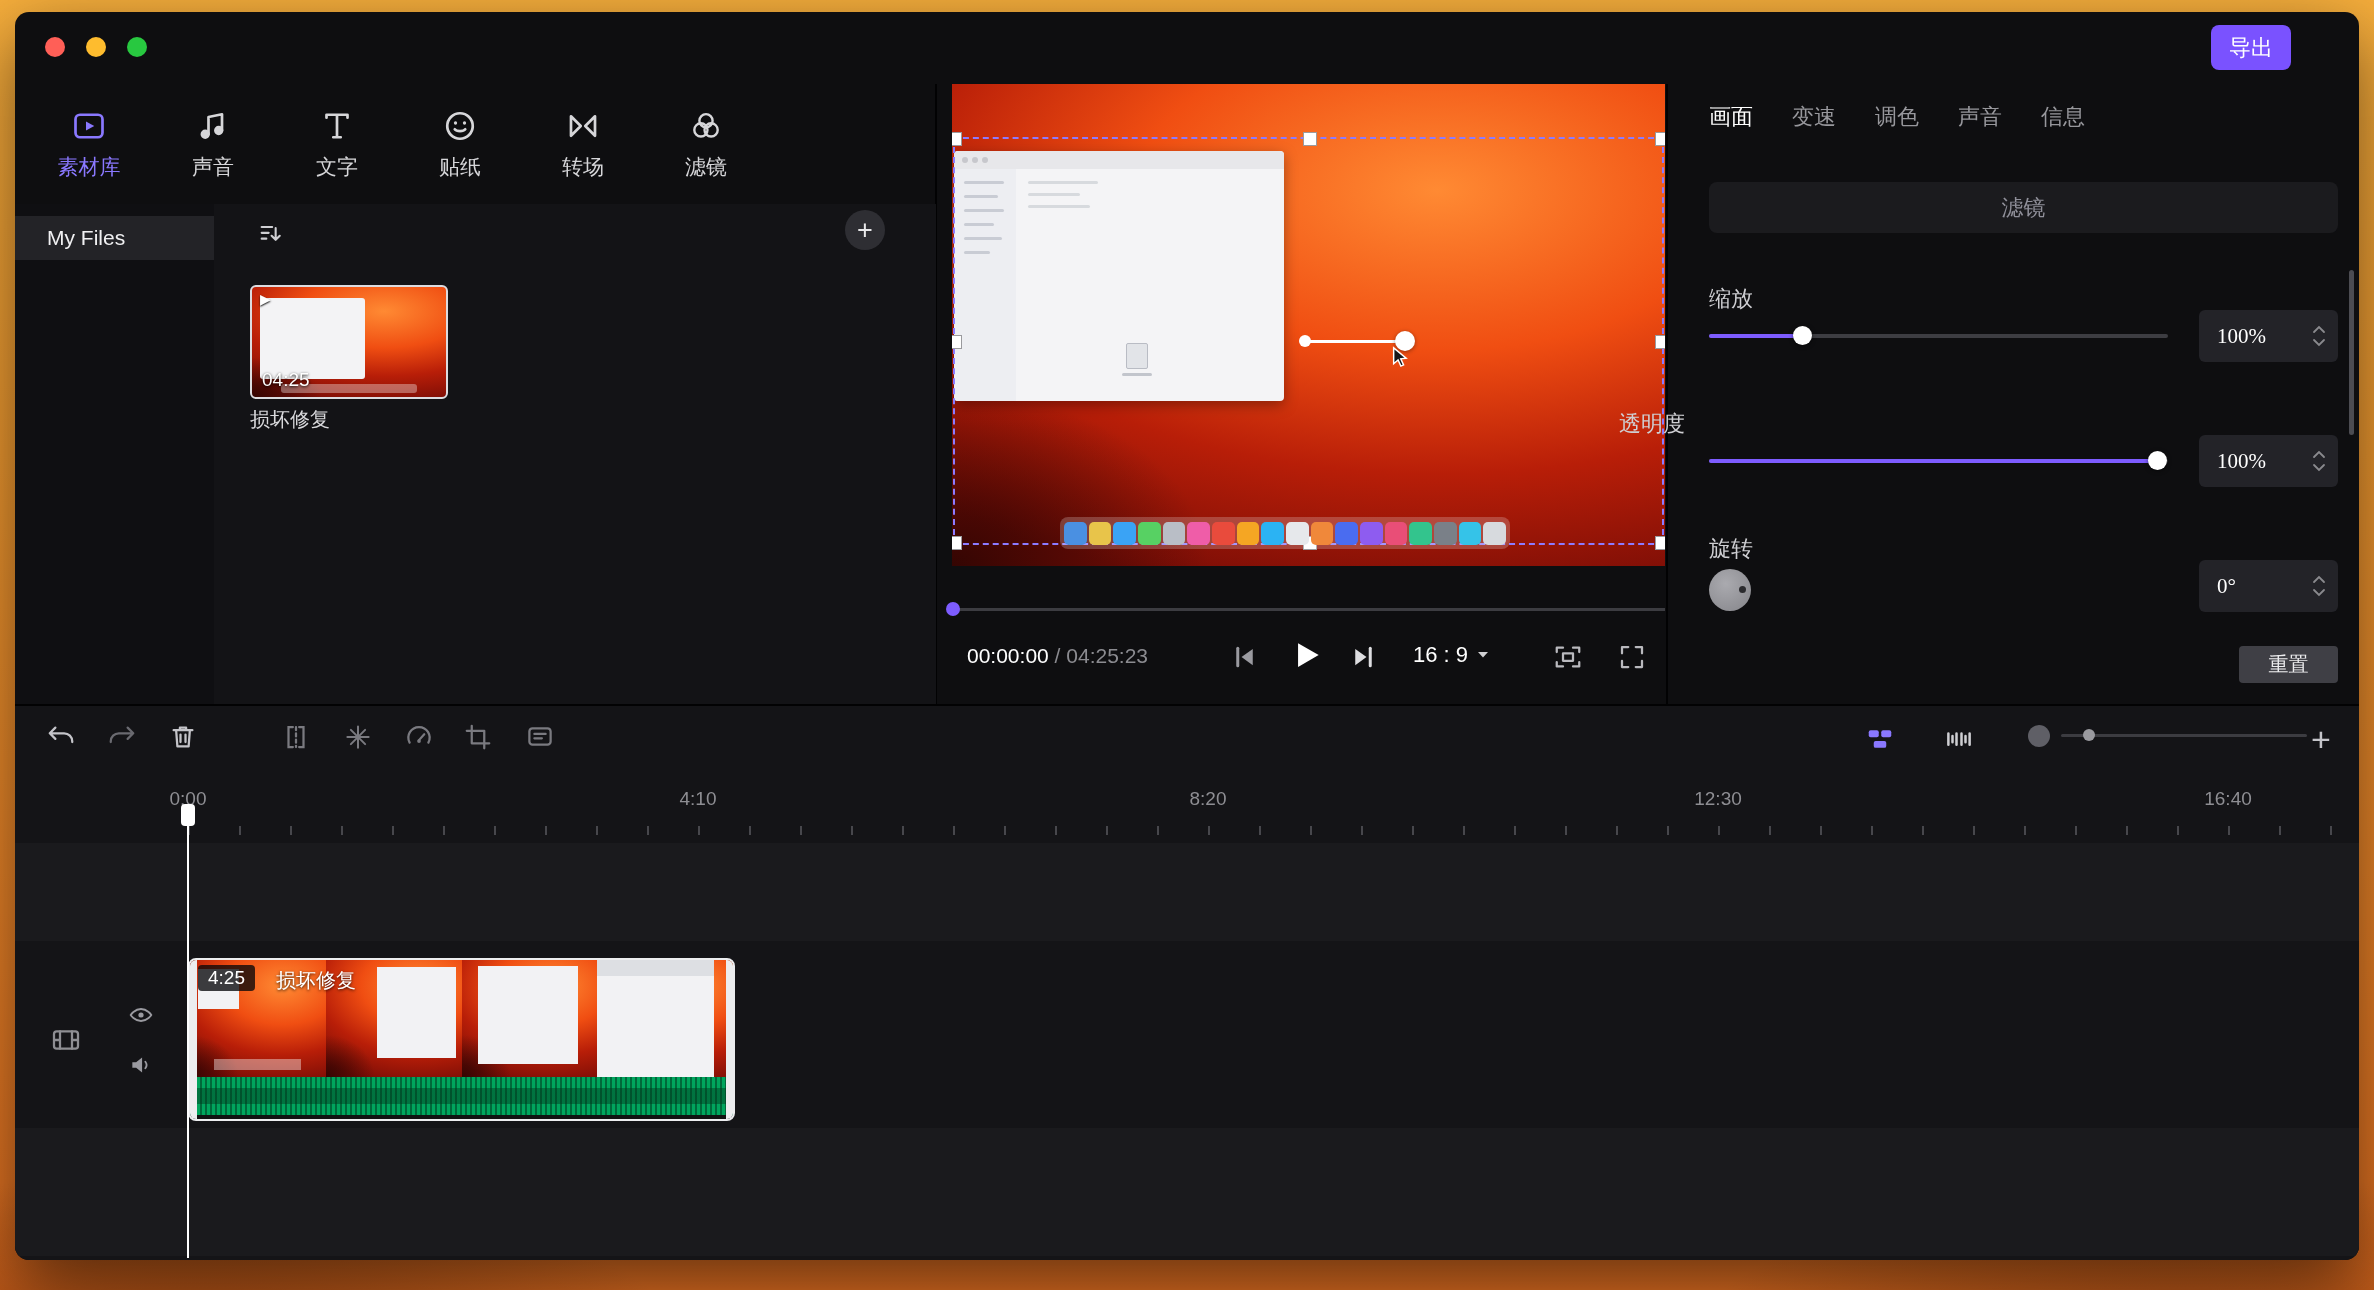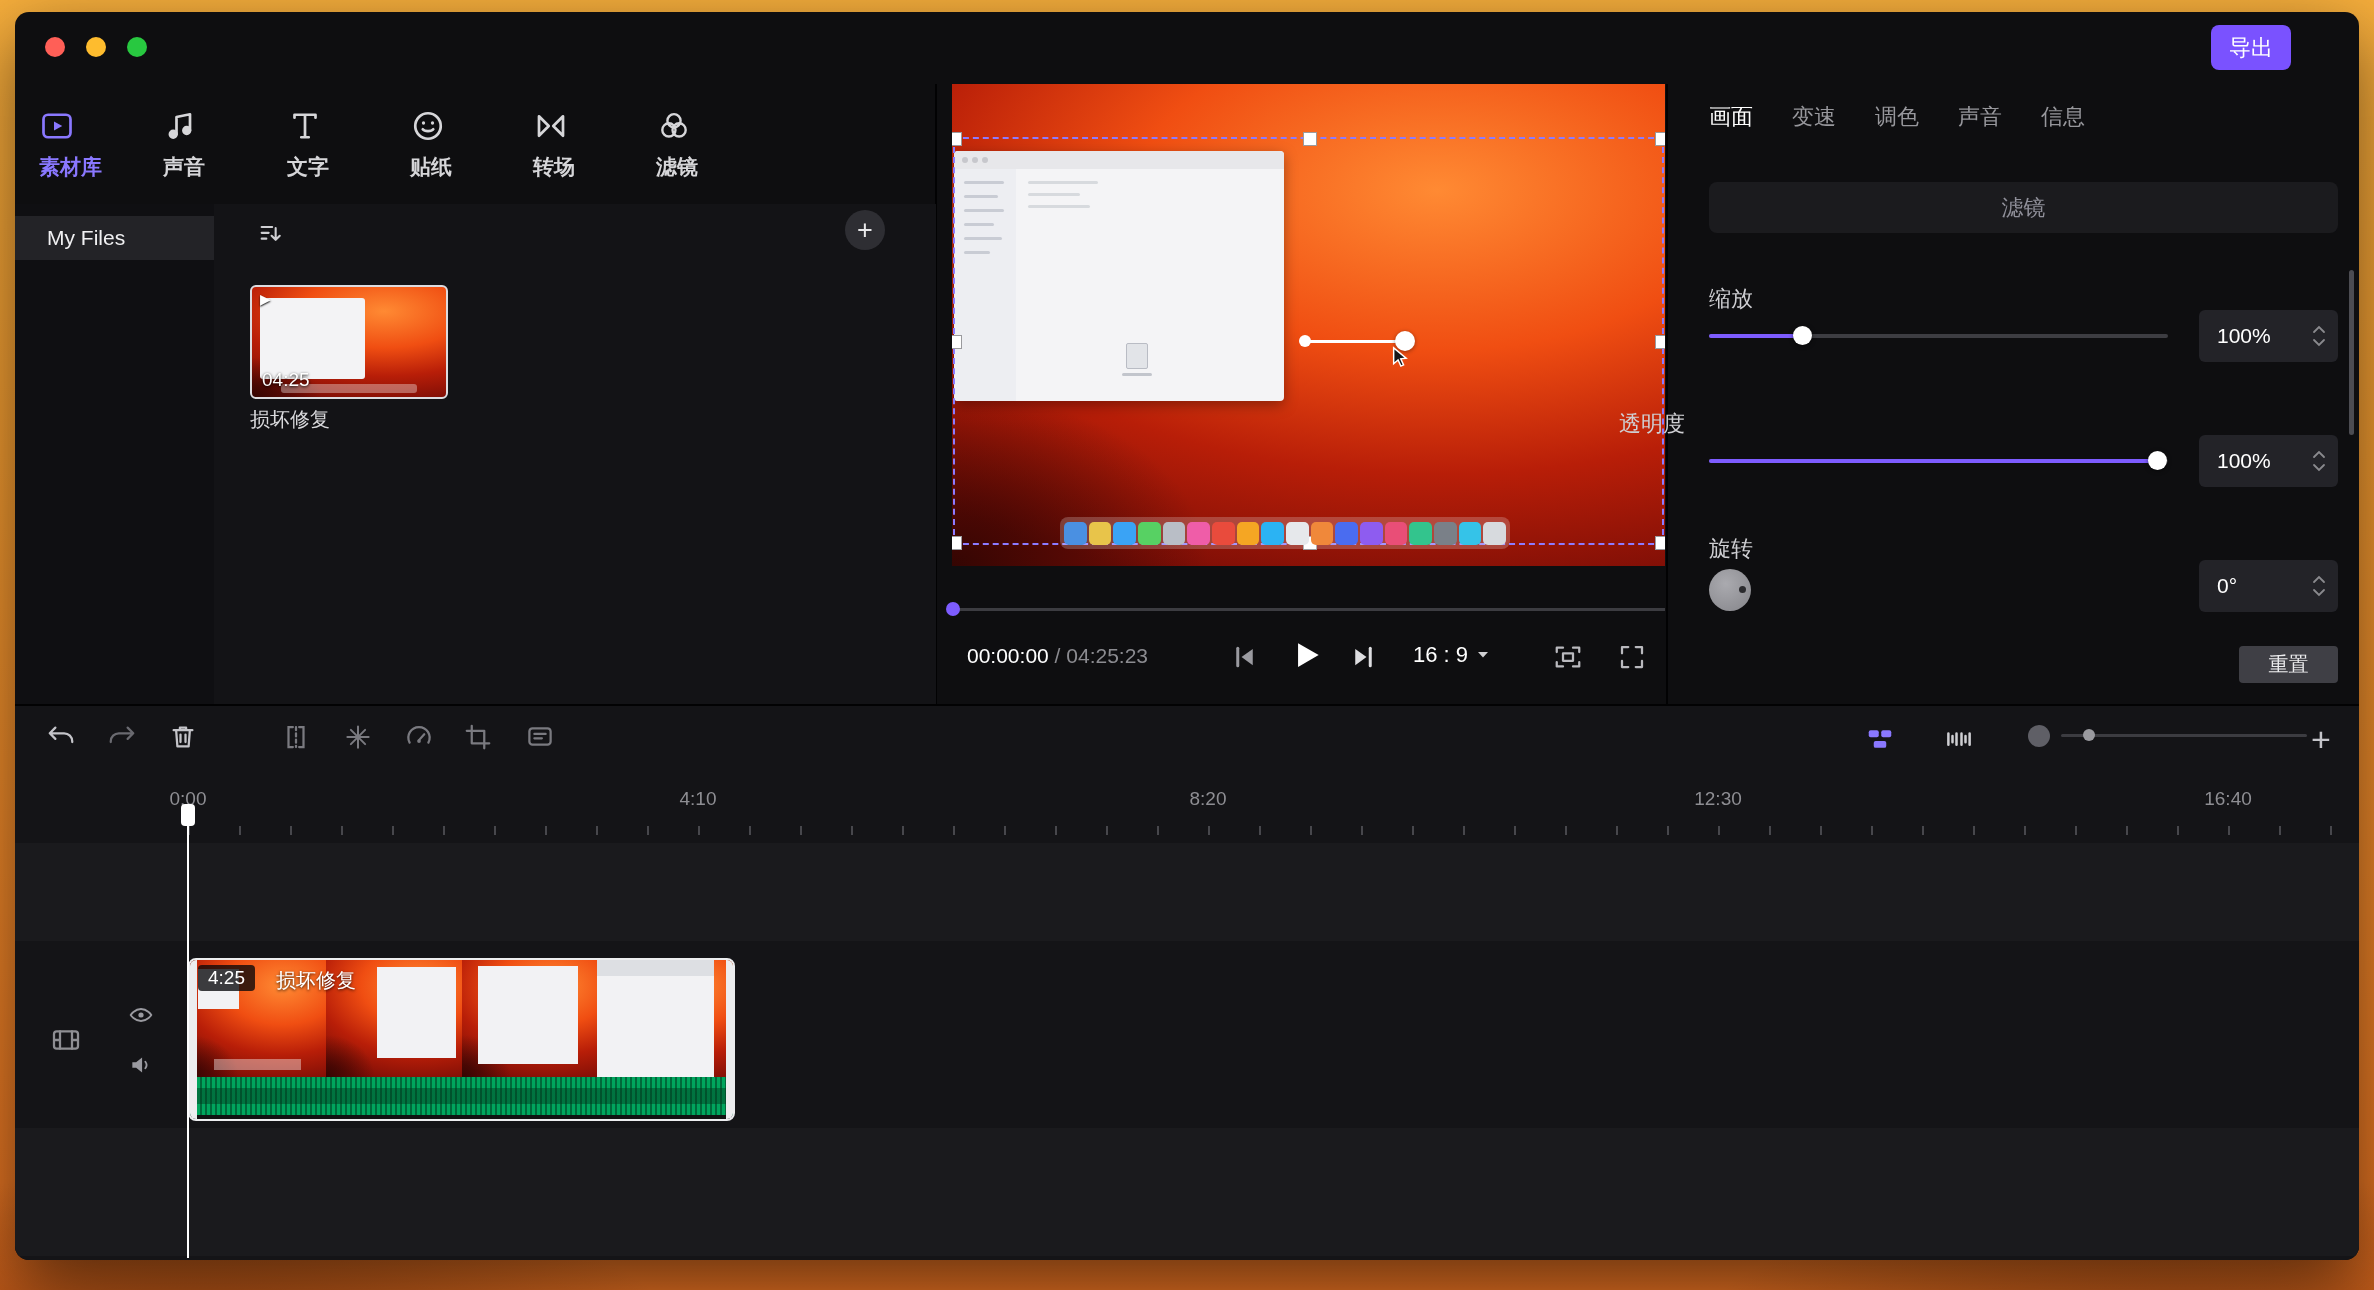--- a/index.html
+++ b/index.html
@@ -12,21 +12,21 @@
   .abs{position:absolute;}
   .window{position:absolute;left:15px;top:12px;width:2344px;height:1248px;background:#0e0e10;
     border-radius:14px;overflow:hidden;box-shadow:0 24px 70px rgba(0,0,0,.55);}
   .light{width:20px;height:20px;border-radius:50%;}
   .title{left:0;top:20px;width:100%;text-align:center;font-size:23px;color:#e9e9eb;}
   .export-btn{left:2196px;top:13px;width:80px;height:45px;background:#7a52ff;border-radius:8px;
     color:#fff;font-size:22px;display:flex;align-items:center;justify-content:center;}
   .vdiv{width:2px;background:#020203;top:72px;height:620px;}
   .hdiv{left:0;top:692px;width:100%;height:2px;background:#020203;}
   
-  .lib-tab{top:84px;width:100px;height:104px;display:flex;flex-direction:column;align-items:flex-start;gap:9px;padding-top:12px;color:#d6d6d9;font-weight:bold;}
+  .lib-tab{top:84px;width:100px;height:104px;display:flex;flex-direction:column;align-items:center;gap:9px;padding-top:12px;color:#d6d6d9;}
   .lib-tab .lbl{font-size:21px;}
   .lib-tab.sel{color:#8a78ff;}
   .sidebar{left:0;top:192px;width:199px;height:500px;background:#0f0f12;}
   .side-row{left:0;top:12px;width:199px;height:44px;background:#232327;display:flex;align-items:center;padding-left:32px;box-sizing:border-box;color:#f0f0f2;font-size:21px;}
   .lib-content{left:199px;top:192px;width:722px;height:500px;background:#131316;}
   .plus-btn{left:830px;top:198px;width:40px;height:40px;border-radius:50%;background:#2e2e33;color:#e8e8ea;font-size:27px;display:flex;align-items:center;justify-content:center;}
   .media-card{left:235px;top:273px;width:194px;height:110px;border:2px solid #dcdce0;border-radius:6px;background:#000;overflow:hidden;}
   .wp{background:
       radial-gradient(60% 60% at 0% 100%, rgba(40,4,2,.85), transparent 60%),
       radial-gradient(120% 95% at 68% 22%, #ff8a33 0%, #f04e12 35%, #b81e08 62%, #7a0d06 90%);}
@@ -56,21 +56,21 @@
   
   .insp-tabs{left:1694px;top:90px;display:flex;gap:39px;font-size:22px;color:#97979c;}
   .insp-tabs .sel{color:#fff;}
   .seg-wrap{left:1694px;top:170px;width:629px;height:51px;background:#1b1b1e;border-radius:8px;display:flex;}
   .seg{flex:1;display:flex;align-items:center;justify-content:center;font-size:22px;color:#90909a;border-radius:8px;box-sizing:border-box;}
   .seg.sel{background:#2a2a2f;border:1.5px solid #595961;color:#fff;}
   .ctl-label{font-size:22px;color:#cfcfd3;}
   .track{height:4px;border-radius:2px;background:#3d3d42;position:absolute;width:459px;left:1694px;}
   .fill{position:absolute;left:0;top:0;height:4px;border-radius:2px;background:#7d5cff;}
   .thumb{position:absolute;top:-8px;width:19px;height:19px;border-radius:50%;background:#fff;box-shadow:0 1px 4px rgba(0,0,0,.5);}
-  .valbox{position:absolute;left:2184px;width:139px;height:52px;background:#232328;border-radius:6px;display:flex;align-items:center;color:#fff;font-size:21px;padding-left:18px;box-sizing:border-box;}
+  .valbox{position:absolute;left:2184px;width:139px;height:52px;background:#232328;border-radius:6px;display:flex;align-items:center;color:#fff;font-size:21px;padding-left:18px;box-sizing:border-box;font-family:Liberation Serif, serif;}
   .steppers{position:absolute;right:12px;top:0;height:100%;display:flex;flex-direction:column;justify-content:center;gap:4px;color:#8a8a8e;}
   .knob{left:1694px;top:557px;width:42px;height:42px;border-radius:50%;background:radial-gradient(circle at 40% 35%,#aaaaaf,#85858a);}
   .knob-dot{position:absolute;left:30px;top:17px;width:7px;height:7px;border-radius:50%;background:#2b2b2e;}
   .reset-btn{left:2224px;top:634px;width:99px;height:37px;background:#3f3f45;border-radius:4px;color:#ececee;font-size:20px;display:flex;align-items:center;justify-content:center;font-family:Liberation Mono, monospace;}
   .vscroll{left:2334px;top:258px;width:5px;height:165px;background:#4c4c52;border-radius:3px;}
   
   .tl-bg{left:0;top:694px;width:100%;height:554px;background:#141417;}
   .tl-ic{color:#c4c4c9;}
   .band{left:0;width:100%;background:#1a1a1d;}
   .ruler-lbl{position:absolute;top:776px;font-size:19px;color:#8e8e93;transform:translateX(-50%);}

